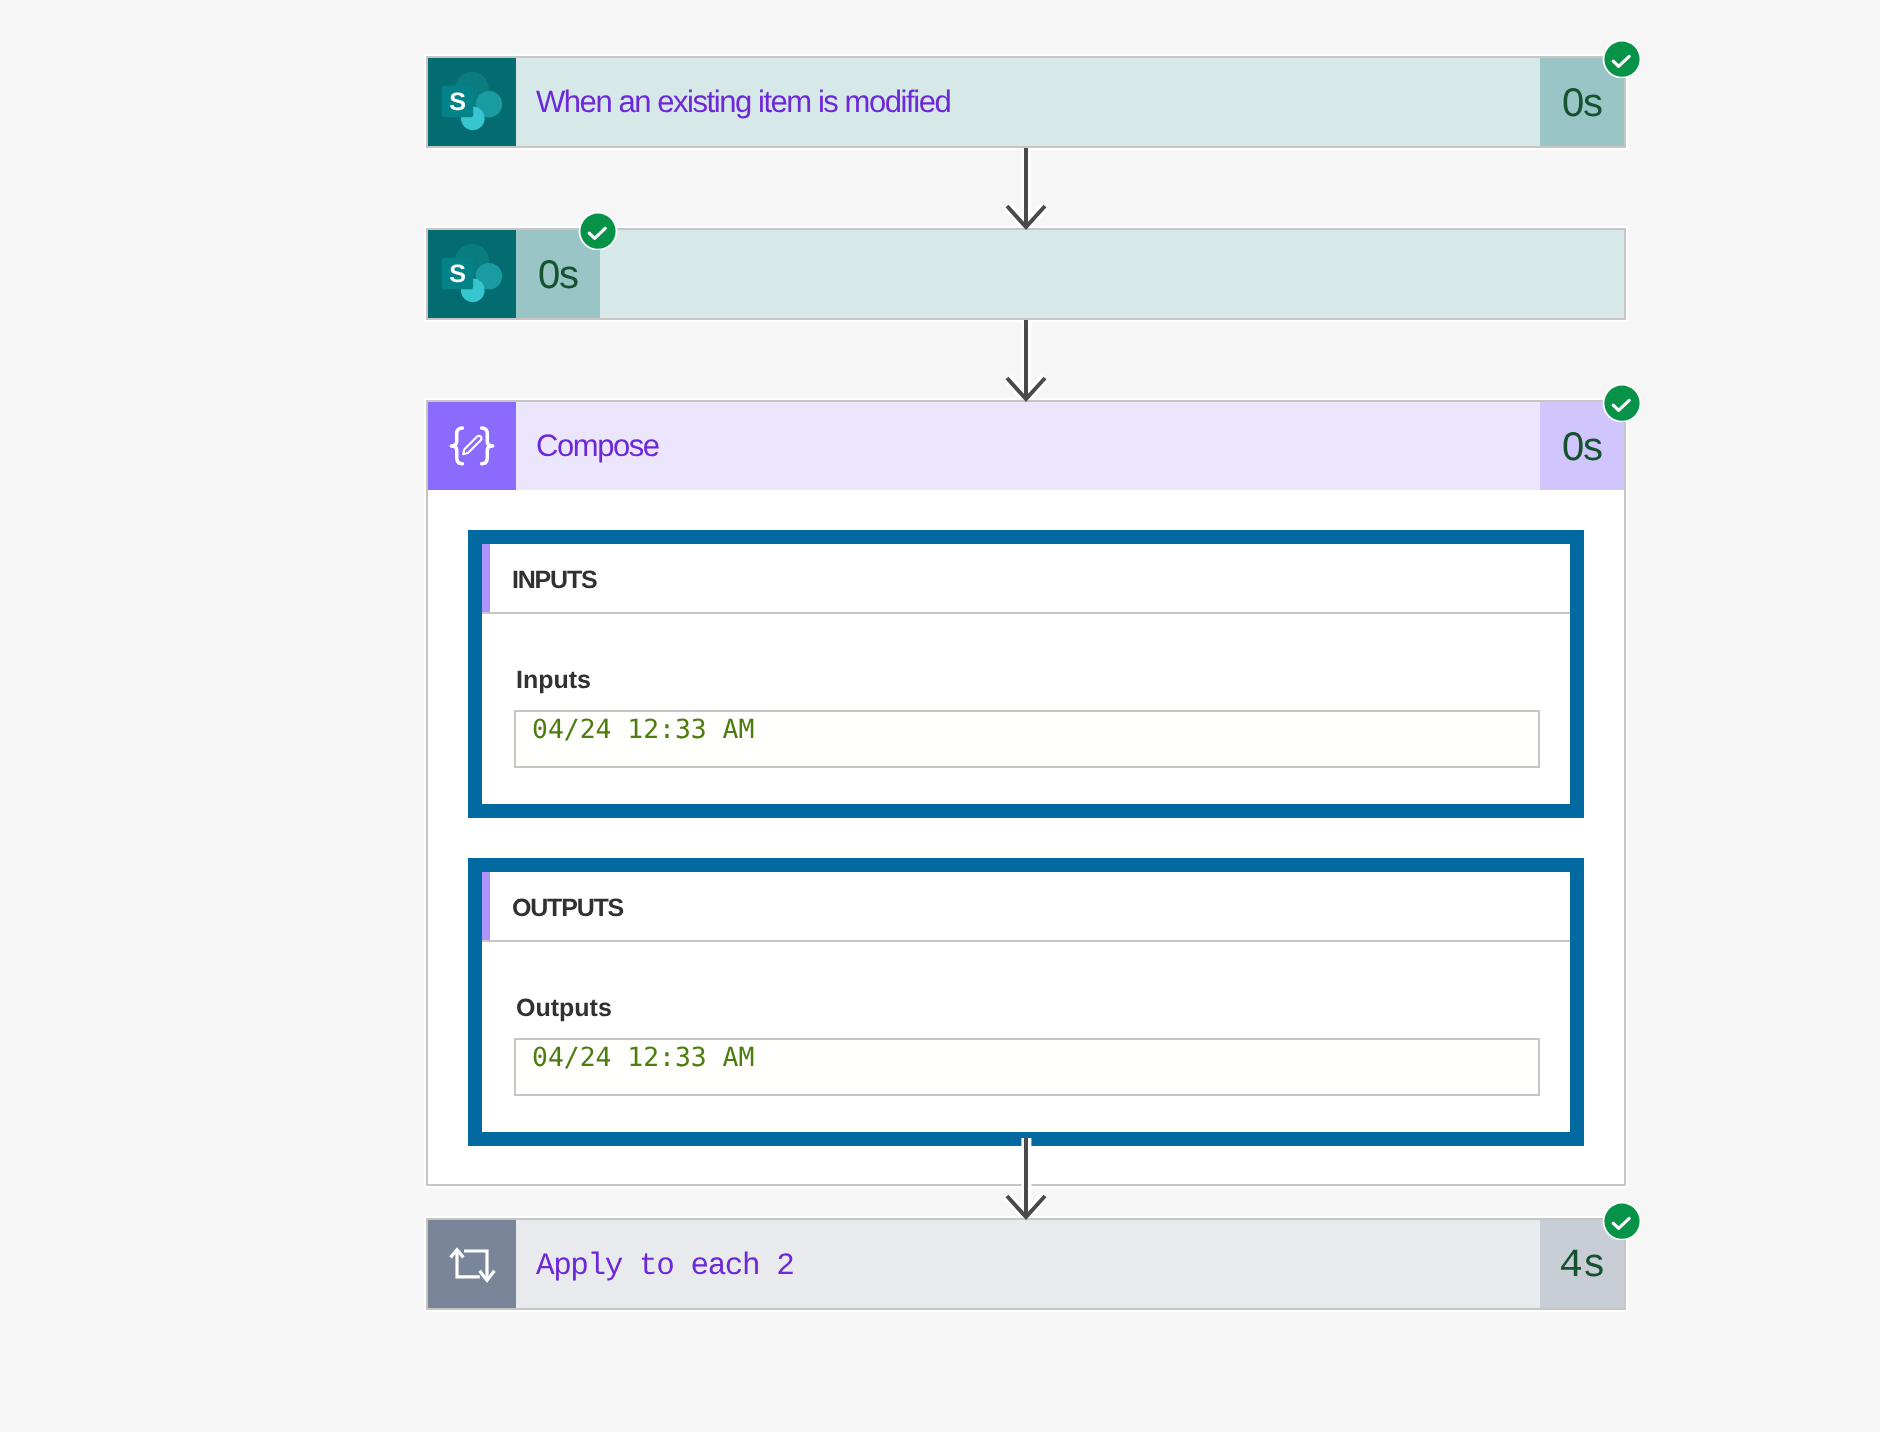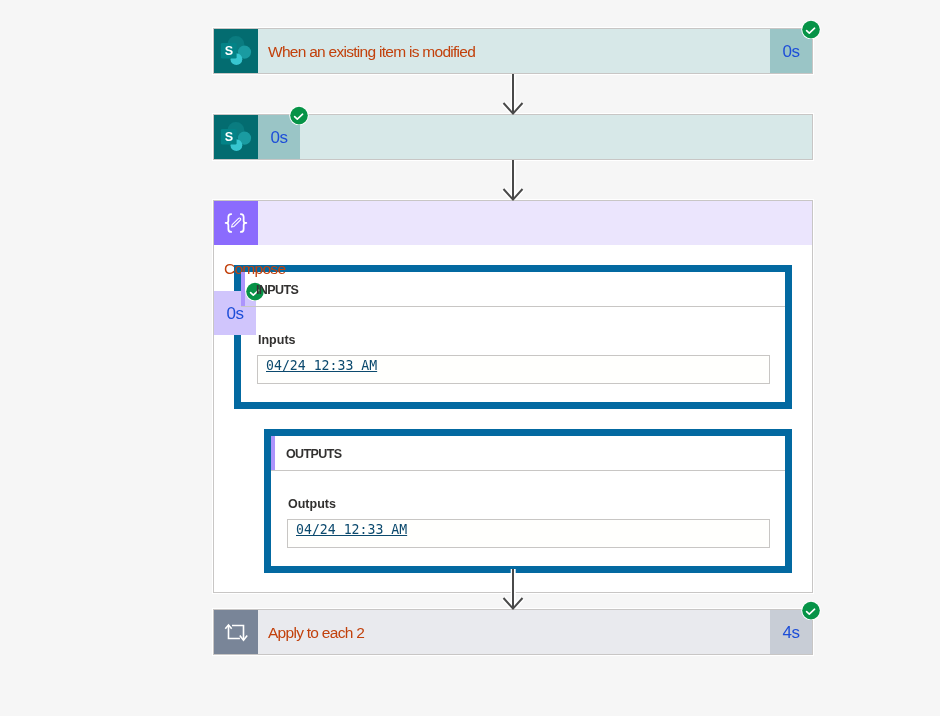--- a/index.html
+++ b/index.html
@@ -8,40 +8,40 @@
        }
   .canvas{position:relative;width:940px;height:716px;}
 
   
   .card{position:absolute;left:213px;width:600px;box-sizing:border-box;
         border:1px solid #c8c6c5;background:#ffffff;
         box-shadow:0 0 0 1px #ffffff;}
   .card-head{position:relative;display:flex;height:44px;}
   .card-icon{width:44px;height:44px;flex:0 0 44px;position:relative;}
   .card-title{flex:1 1 auto;display:flex;align-items:center;
-              padding-left:10px;font-size:15.5px;letter-spacing:-0.72px;color:#c2410c;
+              padding-left:10px;font-size:15.5px;letter-spacing:-0.72px;color:#6d28d9;
               line-height:44px;padding-top:2px;}
   .card-dur{flex:0 0 42px;width:42px;display:flex;align-items:center;
-            justify-content:center;font-size:17px;letter-spacing:-0.5px;color:#1d4ed8;position:relative;padding-top:2px;}
+            justify-content:center;font-size:20px;letter-spacing:-0.5px;color:#14532d;position:relative;padding-top:2px;}
   .badge{position:absolute;width:20px;height:20px;top:-10px;right:-9px;line-height:0;}
   .badge svg{display:block;}
 
   
   .panel{background:#ffffff;padding:20px 20px 19px 20px;}
   .sec{border:7px solid #0369a1;background:#fff;}
   .sec-head{position:relative;height:35px;display:flex;align-items:center;
             padding-left:15px;border-bottom:1px solid #c8c6c4;box-sizing:border-box;padding-top:2px;}
   .sec-head .bar{position:absolute;left:0;top:0;bottom:0;width:4px;background:#ac94fc;}
   .sec-head span{font-size:12.5px;font-weight:bold;color:#323130;letter-spacing:-0.6px;}
   .sec-body{padding:26px 15px 18px 16px;}
   .field-label{font-size:12.5px;font-weight:bold;color:#323130;line-height:14px;
                margin:0 0 8px 1px;}
   .field-box{border:1px solid #c8c6c4;background:#fffffd;height:29px;box-sizing:border-box;
              display:flex;align-items:center;padding-left:8px;padding-bottom:9px;
-             font-family:"DejaVu Sans Mono",monospace;font-size:13.2px;color:#0c4a6e;text-decoration:underline;}
+             font-family:"DejaVu Sans Mono",monospace;font-size:13.2px;color:#4d7c0f;}
 
   
   .arrow{position:absolute;left:0;top:0;}
 </style>
 </head>
 <body>
 
 <div class="canvas">
 
   <div class="card" style="top:28px;height:46px;">
@@ -87,21 +87,21 @@
               <circle cx="10" cy="10.6" r="9.7" fill="#ffffff"></circle>
               <circle cx="10" cy="10.6" r="8.8" fill="#069347"></circle>
               <path d="M5.6 11.6 L8.3 14.2 L13.6 9.2" stroke="#ffffff" stroke-width="1.6" fill="none" stroke-linecap="round" stroke-linejoin="round"></path>
             </svg>
         </span>
       </div>
     </div>
   </div>
 
   <div class="card" style="top:200px;">
-    <div class="card-head" style="background-color: rgb(235, 229, 253); flex-direction: column;">
+    <div class="card-head" style="background-color: rgb(235, 229, 253);">
       <div class="card-icon" style="background-color: rgb(139, 107, 253);">
         <svg width="44" height="44" viewBox="0 0 44 44">
           <g fill="none" stroke="#ffffff" stroke-width="1.75" stroke-linecap="round" stroke-linejoin="round">
             <path d="M17.2 13.0 c-1.85 0 -2.85 0.95 -2.85 3.0 v3.9 c0 1.45 -0.95 2.05 -2.7 2.05 c1.75 0 2.7 0.6 2.7 2.05 v3.9 c0 2.05 1.0 3.0 2.85 3.0"></path>
             <path d="M26.8 13.0 c1.85 0 2.85 0.95 2.85 3.0 v3.9 c0 1.45 0.95 2.05 2.7 2.05 c-1.75 0 -2.7 0.6 -2.7 2.05 v3.9 c0 2.05 -1.0 3.0 -2.85 3.0"></path>
           </g>
           <g fill="none" stroke="#ffffff" stroke-width="1.05" stroke-linejoin="round" stroke-linecap="round">
             <path d="M17.6 26.1 l0.6 -2.45 l6.35 -6.35 a1.25 1.25 0 0 1 1.8 1.8 l-6.35 6.35 z"></path>
           </g>
         </svg>
@@ -122,34 +122,34 @@
       <div class="sec">
         <div class="sec-head">
           <span class="bar" style="background-color: rgb(172, 148, 252);"></span>
           <span>INPUTS</span>
         </div>
         <div class="sec-body">
           <div class="field-label">Inputs</div>
           <div class="field-box">04/24 12:33 AM</div>
         </div>
       </div>
-      <div class="sec" style="margin-top:20px;margin-left:30px;">
+      <div class="sec" style="margin-top:20px;">
         <div class="sec-head">
           <span class="bar" style="background-color: rgb(172, 148, 252);"></span>
           <span>OUTPUTS</span>
         </div>
         <div class="sec-body">
           <div class="field-label">Outputs</div>
           <div class="field-box">04/24 12:33 AM</div>
         </div>
       </div>
     </div>
   </div>
 
-  <div class="card" style="top:609px;height:46px;">
+  <div class="card" style="top:609px;height:46px;font-family:Liberation Mono, monospace;">
     <div class="card-head" style="background-color: rgb(233, 234, 238);">
       <div class="card-icon" style="background-color: rgb(121, 133, 152);">
         <svg width="44" height="44" viewBox="0 0 44 44">
           <g fill="none" stroke="#ffffff" stroke-width="1.6" stroke-linejoin="miter" stroke-linecap="butt">
             <path d="M14.5 15.0 V28.45 H25.9"></path>
             <path d="M18.0 15.5 H29.5 V29.9"></path>
             <path d="M11.3 18.7 L14.5 14.9 L17.7 18.7"></path>
             <path d="M25.8 25.4 L29.5 30.2 L33.2 25.4"></path>
           </g>
         </svg>

